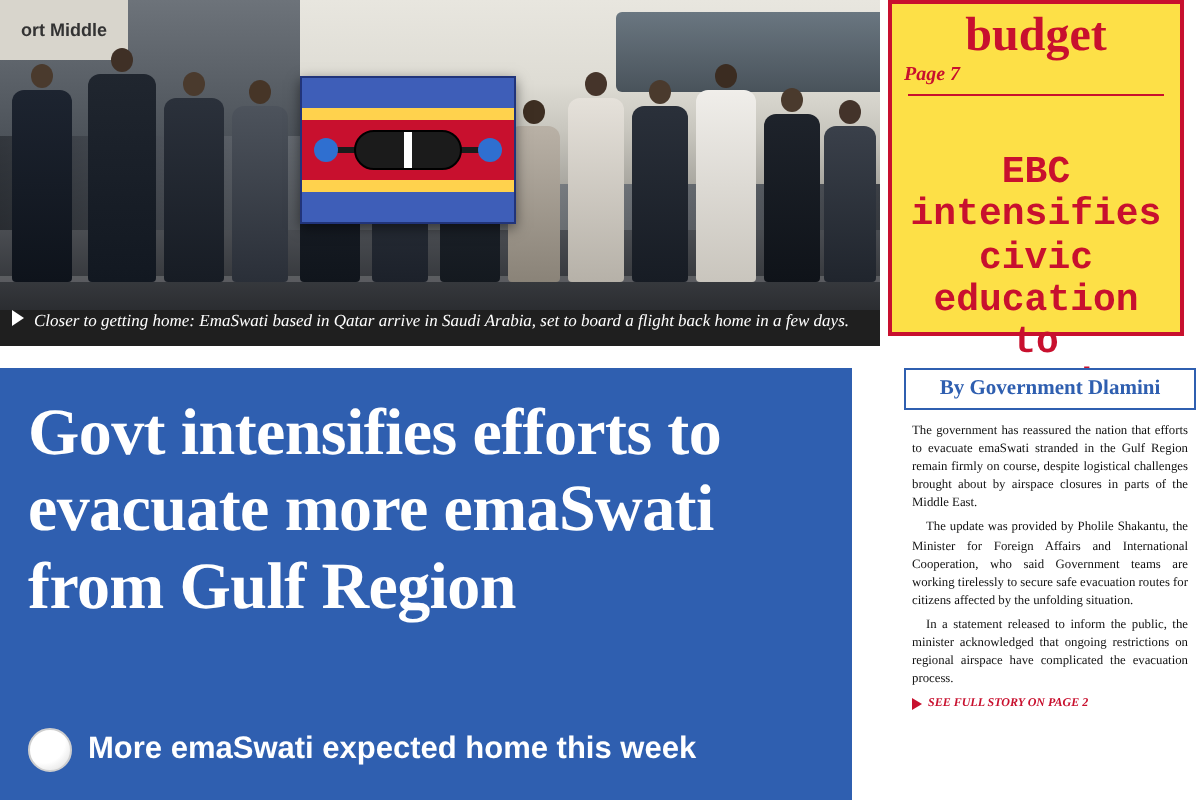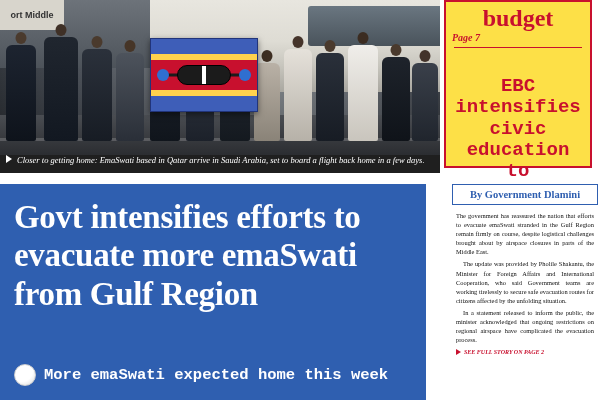--- a/index.html
+++ b/index.html
@@ -197,21 +197,21 @@
   }
   .ball-icon {
     width: 22px; height: 22px; border-radius: 50%;
     background: radial-gradient(circle at 35% 30%, #ffffff 0 55%, #d8d8d8 100%);
     border: 1px solid #cfcfcf;
     flex: 0 0 auto;
   }
   .subline {
     font-size: 15.5px;
     font-weight: bold;
-    font-family: Liberation Mono, monospace;
+    font-family: Liberation Sans, sans-serif;
   }
 
   
   .story-col {
     position: absolute;
     left: 450px; top: 184px;
     width: 150px; height: 216px;
     background: #ffffff;
     padding: 0;
   }

